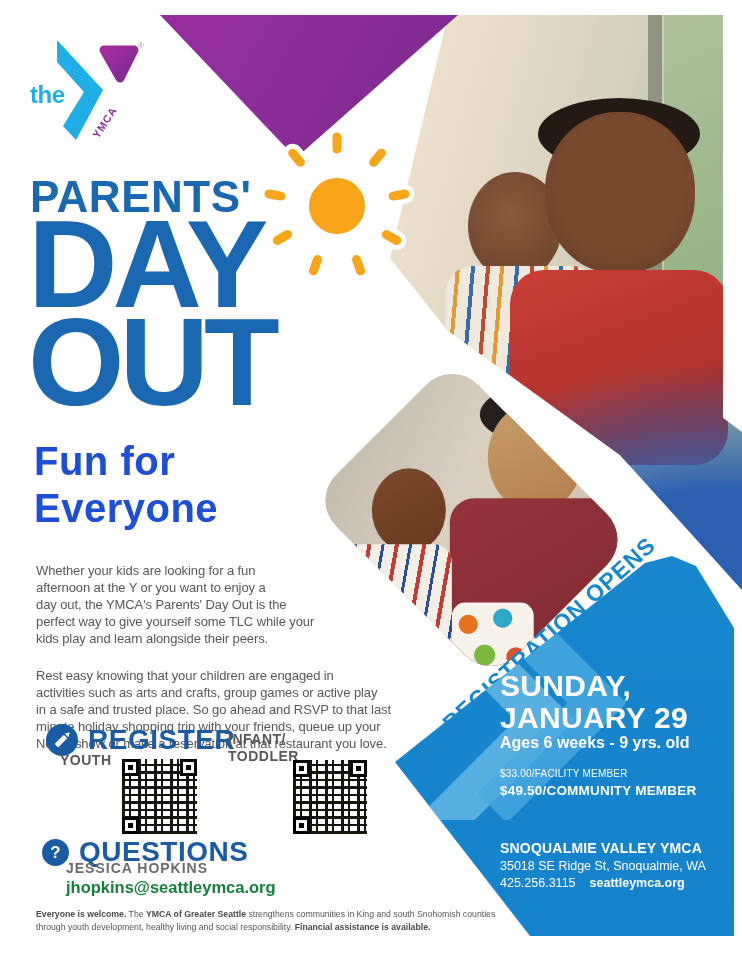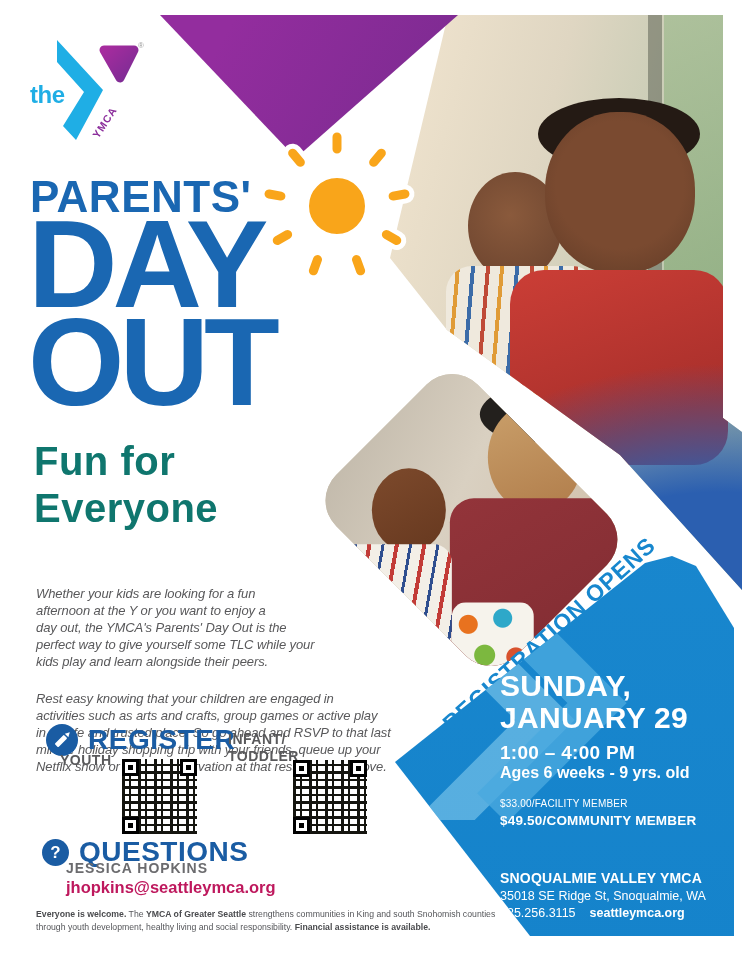--- a/index.html
+++ b/index.html
@@ -54,48 +54,48 @@
       radial-gradient(circle at 62% 18%,#2ea8c9 9px,transparent 10px),
       radial-gradient(circle at 40% 60%,#7cb83f 10px,transparent 11px),
       radial-gradient(circle at 78% 62%,#d8522e 9px,transparent 10px),
       radial-gradient(circle at 25% 86%,#8456a0 8px,transparent 9px); }
 
   
   .parents { left:30px; top:172px; font-size:44px; font-weight:bold; letter-spacing:.5px; color:#1A67B2;text-align:right; }
   .dayout  { left:28px; top:216px; font-size:124px; font-weight:bold; letter-spacing:-5px;
              line-height:.79; color:#1A67B2; }
   .funfor  { left:34px; top:438px; font-size:40px; font-weight:bold; letter-spacing:.5px;
-             line-height:1.18; color:#0f766e; }
+             line-height:1.18; color:#1d4ed8; }
 
   .sun-svg { left:262px; top:128px; }
 
   
-  .bodycopy { left:36px; top:568px; width:480px; color:#58585A; font-size:13px;
-              line-height:17px; letter-spacing:-.1px; white-space:pre-line;font-style:italic; }
+  .bodycopy { left:36px; top:545px; width:480px; color:#58585A; font-size:13px;
+              line-height:17px; letter-spacing:-.1px; white-space:pre-line; }
   .bodycopy .p2 { margin-top:3px; }
 
   
   .sec-header { display:flex; align-items:center; gap:10px; color:#1A5CA3;margin-left:12px; }
   .sec-header .lbl { font-size:28px; font-weight:bold; letter-spacing:.5px; }
   .reg-header { left:34px; top:724px; }
   .que-header { left:30px; top:836px; }
   .qr-label { font-size:14px; font-weight:bold; color:#59595B; letter-spacing:.5px; line-height:17px; }
   .youth-label { left:60px; top:752px; }
   .infant-label { left:228px; top:731px; }
   .qr { background:#fff;
     background-image:
       repeating-linear-gradient(0deg,#15150f 0 3px,transparent 3px 8px,#15150f 8px 10px,transparent 10px 15px),
       repeating-linear-gradient(90deg,#15150f 0 3px,#fff 3px 7px,#15150f 7px 9px,#fff 9px 13px,#fff 13px 16px); }
   .qr1 { left:122px; top:759px; width:75px; height:75px; }
   .qr2 { left:293px; top:760px; width:74px; height:74px; }
   .qr i { position:absolute; width:17px; height:17px; border:3px solid #000; background:#fff; }
   .qr i::after { content:""; position:absolute; inset:3px; background:#000; }
   .qr .f1 { left:0; top:0; } .qr .f2 { right:0; top:0; } .qr .f3 { left:0; bottom:0; }
   .contact-name { left:66px; top:860px; font-size:14px; font-weight:bold; letter-spacing:1px; color:#6b6b6e; }
-  .contact-email { left:66px; top:878px; font-size:16.5px; font-weight:bold; color:#be185d; text-decoration:none; }
+  .contact-email { left:66px; top:878px; font-size:16.5px; font-weight:bold; color:#15803d; text-decoration:none; }
 
   .footer { left:36px; top:908px; width:470px; font-size:8.7px; line-height:1.5; color:#55565A; }
   .footer b { color:#4a4b4e; }
 
   
   .ribbon { left:384px; top:612px; width:330px; height:44px; transform:rotate(-42deg);
     display:flex; align-items:center; justify-content:center;
     font-size:23px; font-weight:bold; letter-spacing:1px; color:#1787CE; }
 
   .panel { left:0; top:0; width:742px; height:960px;
@@ -201,21 +201,20 @@
   <div class="abs panel">
     <svg class="panel-mark" width="270" height="260" viewBox="0 0 270 260">
       <polyline points="40,55 145,160 40,265" fill="none" stroke="#8ED1F0" stroke-opacity=".55" stroke-width="42"></polyline>
       <polyline points="92,38 197,143 92,248" fill="none" stroke="#4AA9DE" stroke-opacity=".8" stroke-width="42"></polyline>
     </svg>
     <div class="panel-text">
       <div class="ev-day">
         <div>SUNDAY,</div>
         <div>JANUARY 29</div>
       </div>
-      <div class="ev-time">1:00 – 4:00 PM</div>
       <div class="ev-ages">Ages 6 weeks - 9 yrs. old</div>
       <div class="ev-price1">$33.00/FACILITY MEMBER</div>
       <div class="ev-price2">$49.50/COMMUNITY MEMBER</div>
       <div class="loc">
         <div class="loc-name">SNOQUALMIE VALLEY YMCA</div>
         <div class="loc-addr">35018 SE Ridge St, Snoqualmie, WA</div>
         <div class="loc-row">
           <span>425.256.3115</span><a class="loc-web" href="#">seattleymca.org</a>
         </div>
       </div>

